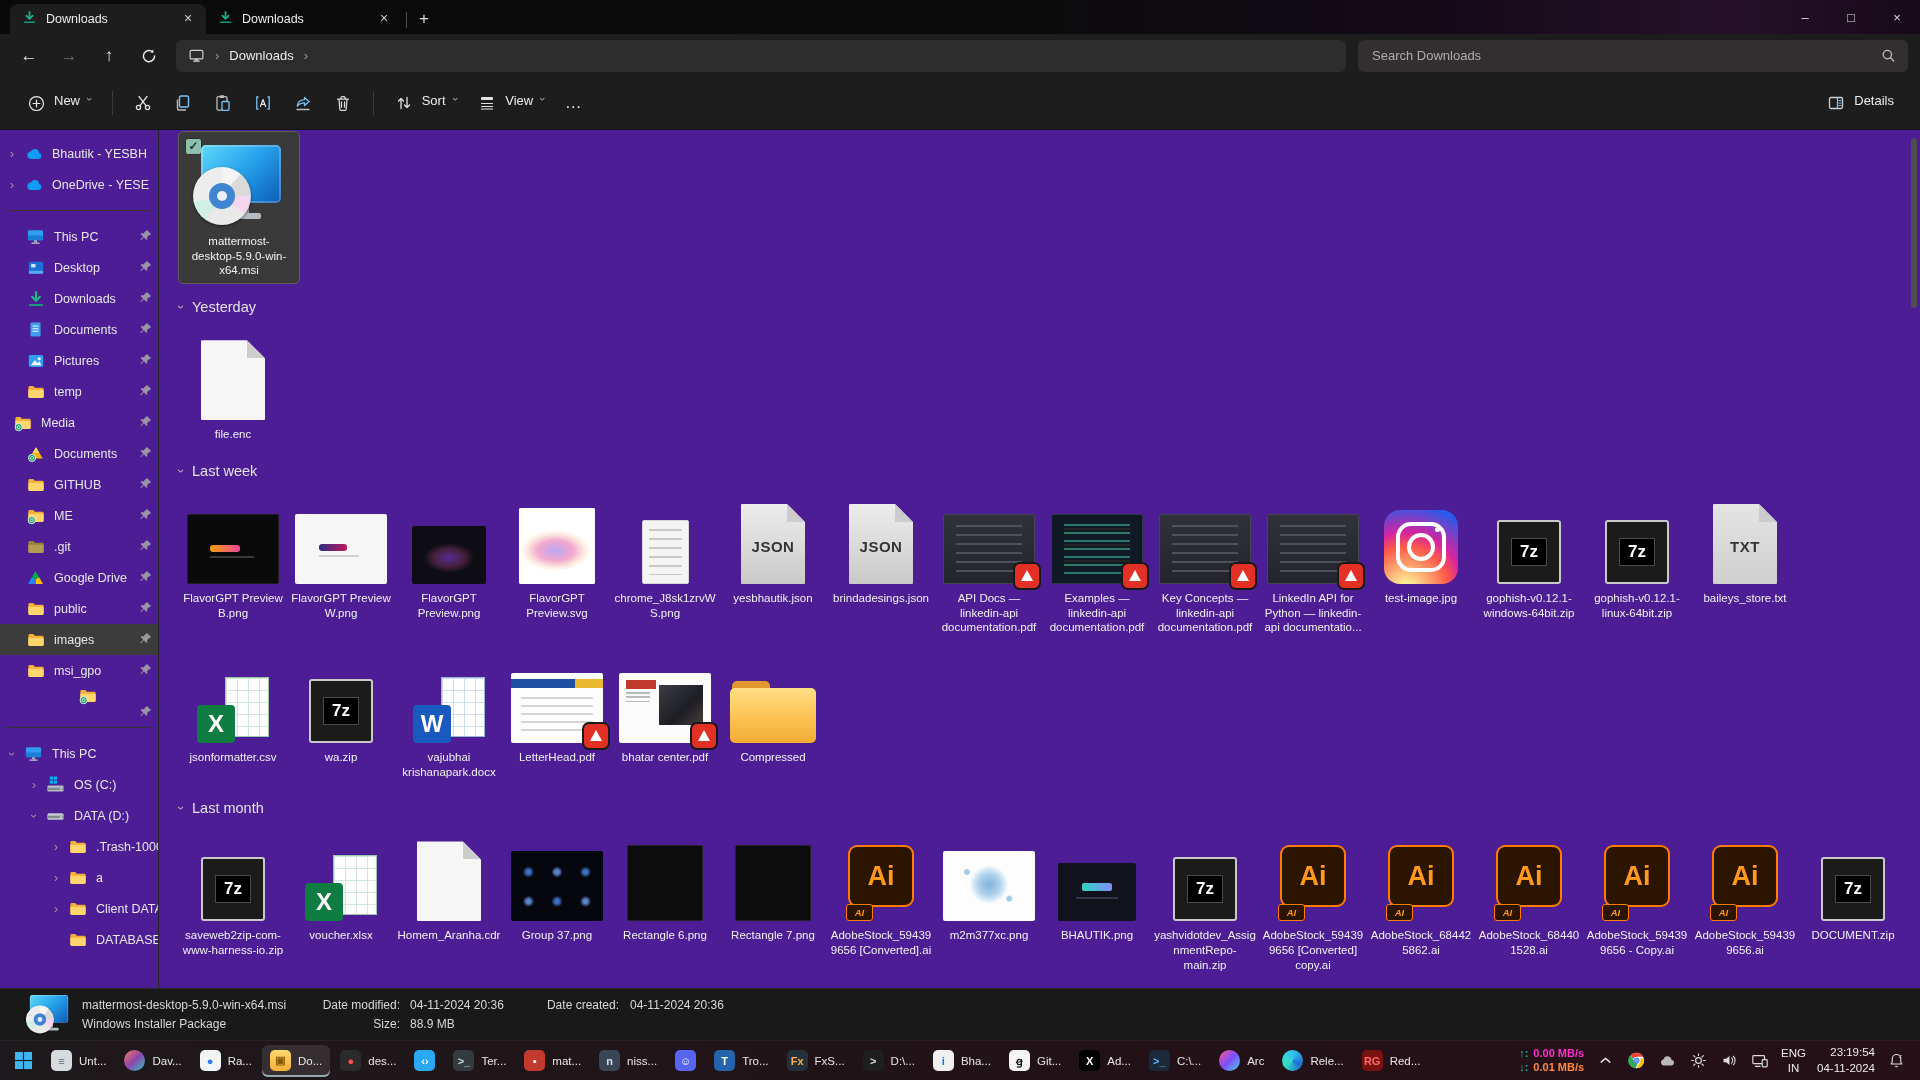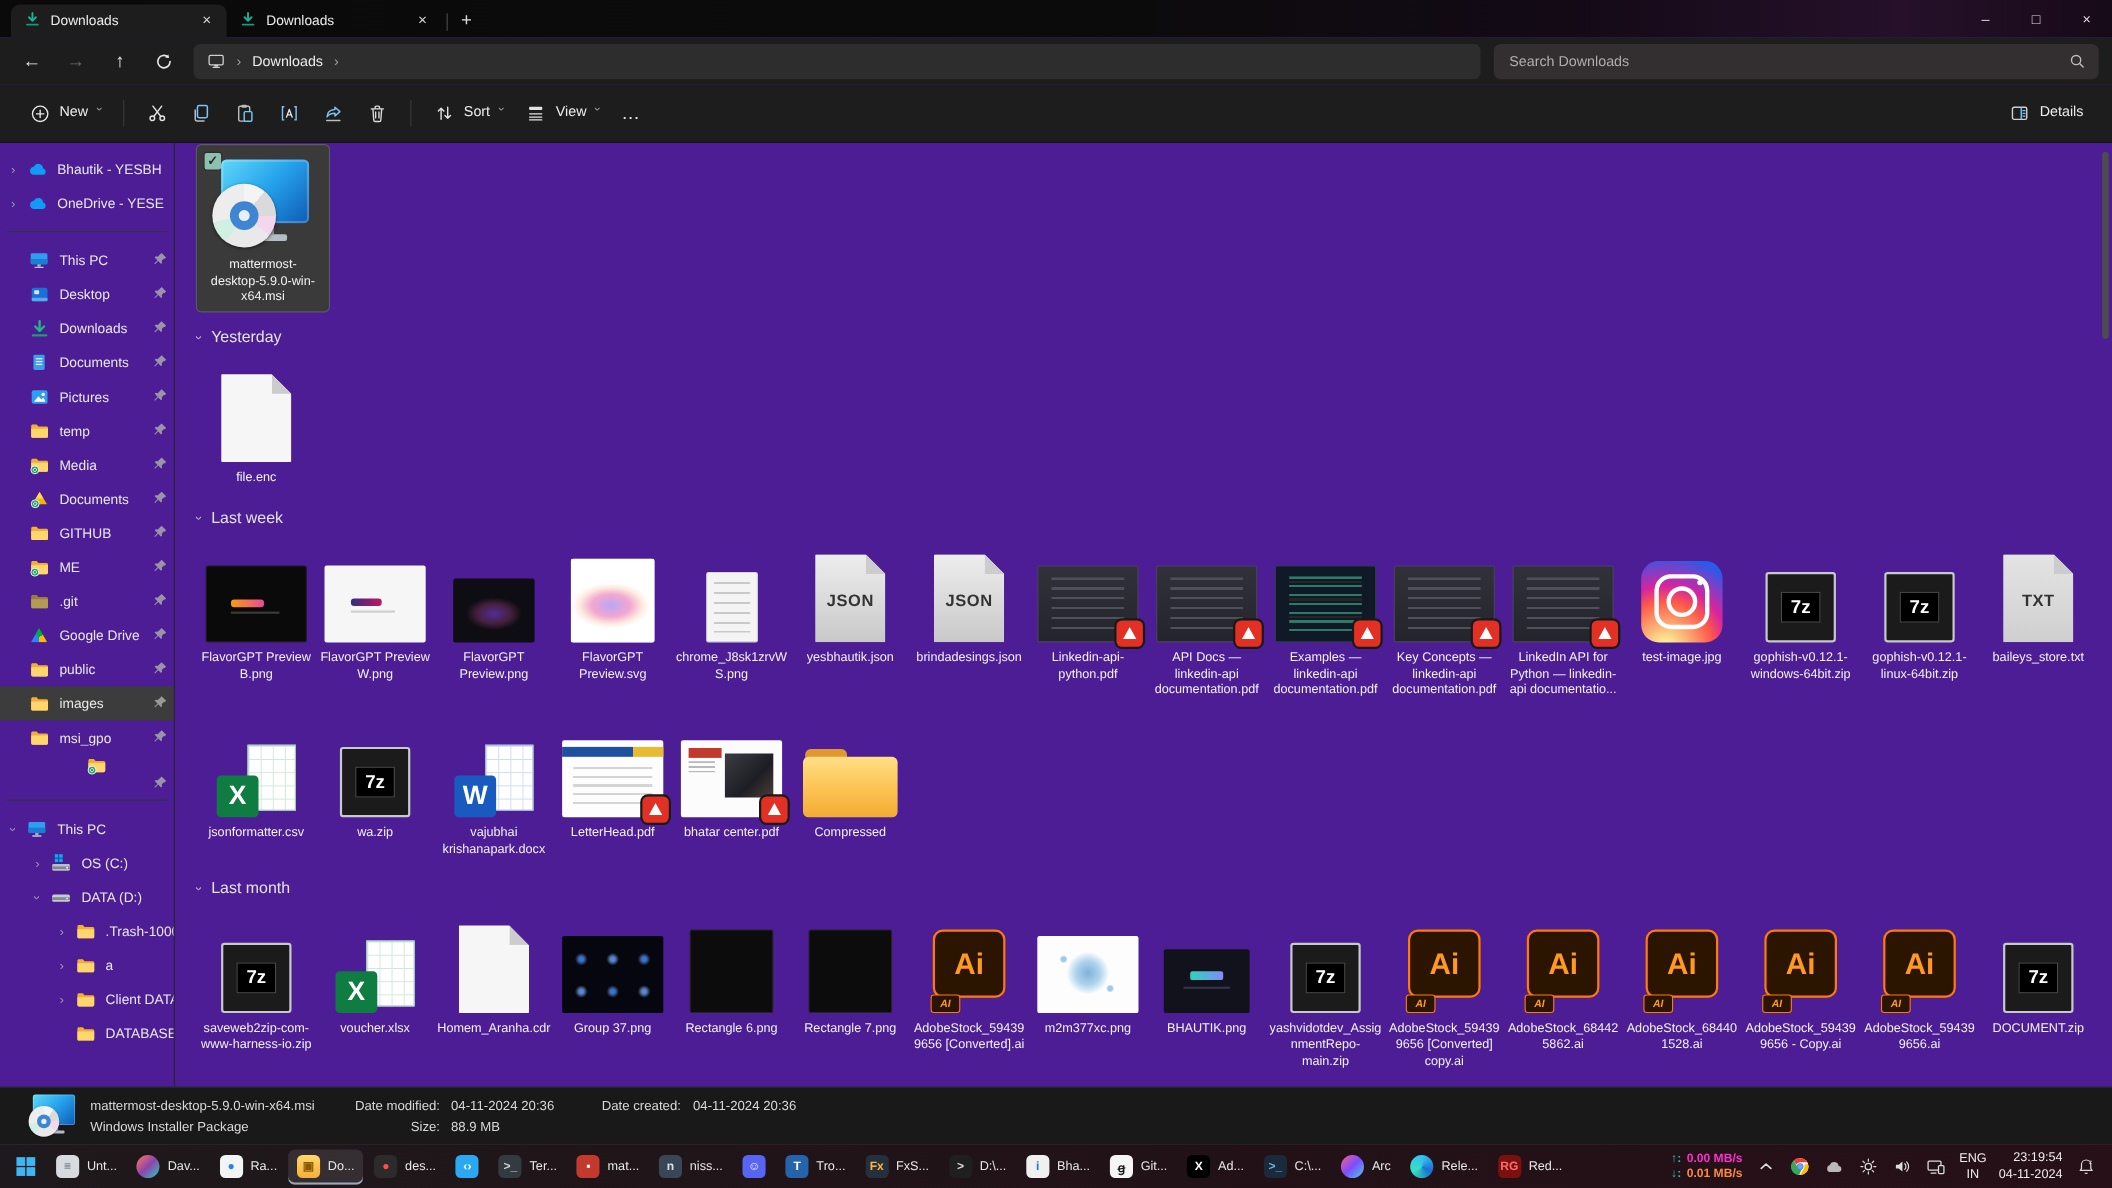--- a/index.html
+++ b/index.html
@@ -480,21 +480,21 @@
             <svg width="18" height="18" viewBox="0 0 20 20">
               <path d="M1.5 4.8c0-.8.7-1.5 1.5-1.5h4l1.8 2h8.2c.8 0 1.5.7 1.5 1.5V15c0 .9-.7 1.6-1.5 1.6H3c-.8 0-1.5-.7-1.5-1.6z" fill="#f3ae35"></path>
               <path d="M1.5 7.4h17V15c0 .9-.7 1.6-1.5 1.6H3c-.8 0-1.5-.7-1.5-1.6z" fill="#ffd56e"></path>
             </svg>
           </span>
           <span class="slbl">temp</span>
           <span class="pin"><svg width="13" height="13" viewBox="0 0 16 16">
               <path fill="#a9a9a9" d="M9.8 1.2 14.8 6.2 13.2 7.8l-1-.2-2.3 2.4.4 2.2-1.2 1.2L6 10.2l-3.6 3.6-.8-.8L5.2 9.4 2 6.2l1.2-1.2 2.2.4L7.8 3z"></path>
             </svg></span>
         </div>
-        <div class="srow" style="padding-left: 26px;">
+        <div class="srow" style="padding-left: 13px;">
           <span class="sic">
             <svg width="18" height="18" viewBox="0 0 20 20">
               <path d="M1.5 4.8c0-.8.7-1.5 1.5-1.5h4l1.8 2h8.2c.8 0 1.5.7 1.5 1.5V15c0 .9-.7 1.6-1.5 1.6H3c-.8 0-1.5-.7-1.5-1.6z" fill="#f3ae35"></path>
               <path d="M1.5 7.4h17V15c0 .9-.7 1.6-1.5 1.6H3c-.8 0-1.5-.7-1.5-1.6z" fill="#ffd56e"></path>
               <circle cx="5.2" cy="14.6" r="4" fill="#1e9e62" stroke="#fff" stroke-width=".9"></circle>
               <path d="M3.4 14.9a1.9 1.9 0 0 1 3.1-1.5M7 14.3a1.9 1.9 0 0 1-3.1 1.5" fill="none" stroke="#fff" stroke-width=".95" stroke-linecap="round"></path>
             </svg>
           </span>
           <span class="slbl">Media</span>
           <span class="pin"><svg width="13" height="13" viewBox="0 0 16 16">
@@ -765,28 +765,20 @@
             </div>
             <div class="lbl">yesbhautik.json</div>
           </div>
           <div class="tile">
             <div class="ibox">
               <div class="ic-page ic-json">
                 <span>JSON</span>
               </div>
             </div>
             <div class="lbl">brindadesings.json</div>
-          </div>
-          <div class="tile">
-            <div class="ibox">
-              <div class="ic-pdfd">
-                <i class="pdfbadge"></i>
-              </div>
-            </div>
-            <div class="lbl">Linkedin-api-python.pdf</div>
           </div>
           <div class="tile">
             <div class="ibox">
               <div class="ic-pdfd">
                 <i class="pdfbadge"></i>
               </div>
             </div>
             <div class="lbl">API Docs — linkedin-api documentation.pdf</div>
           </div>
           <div class="tile">

